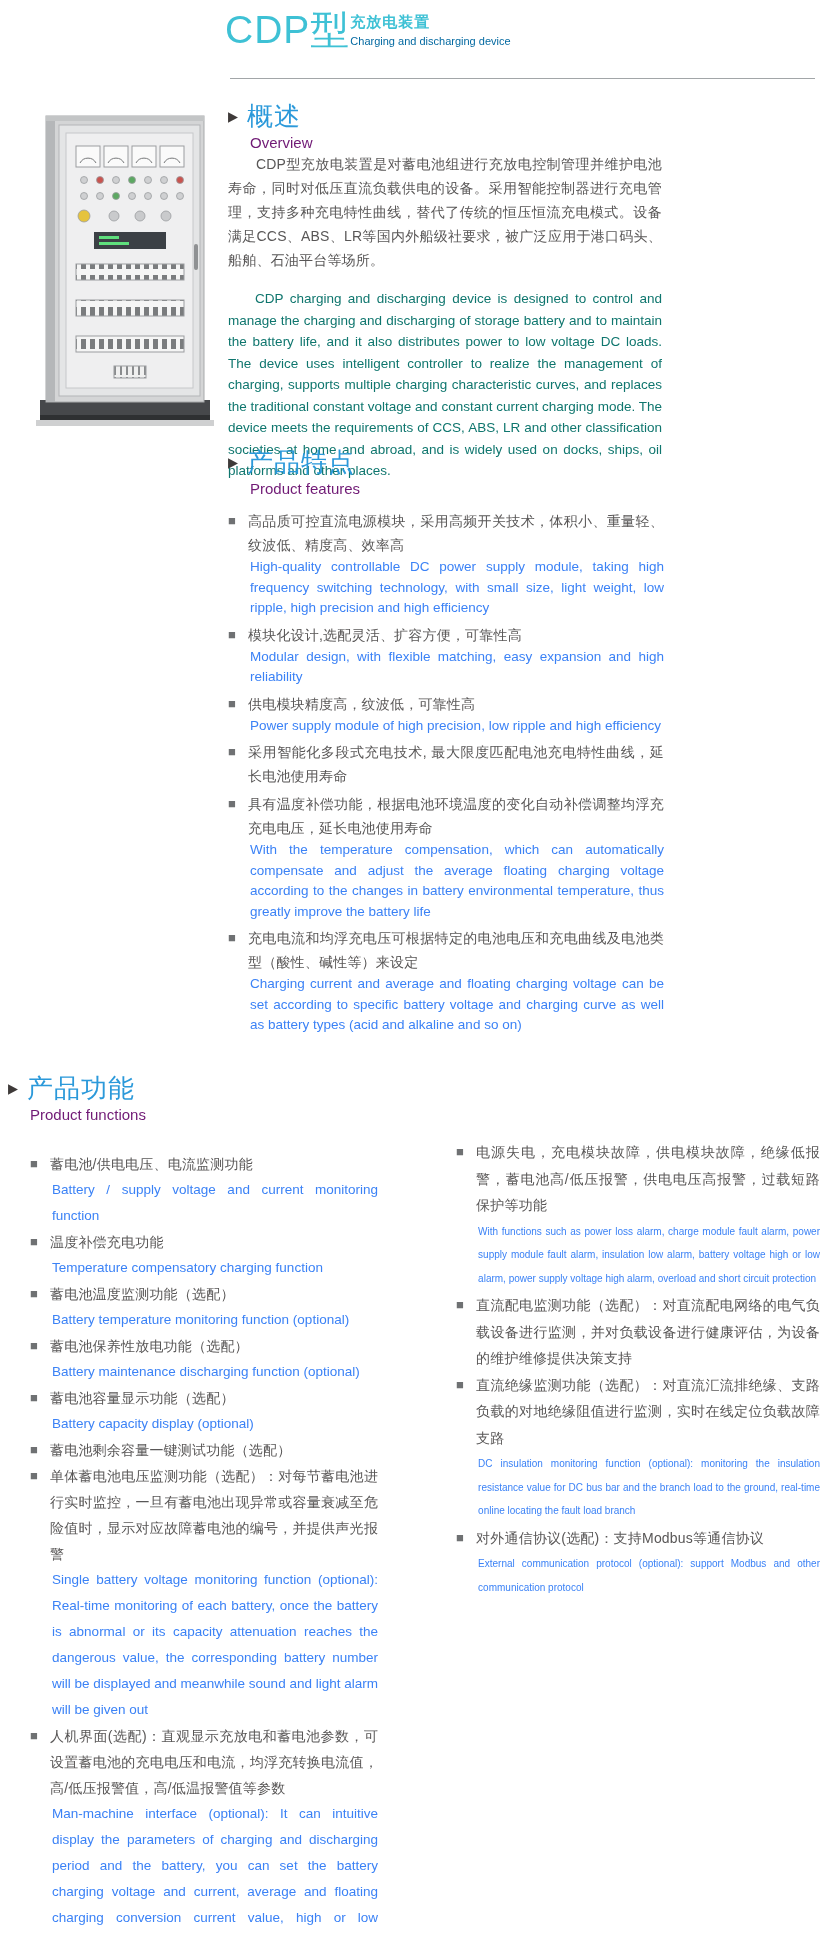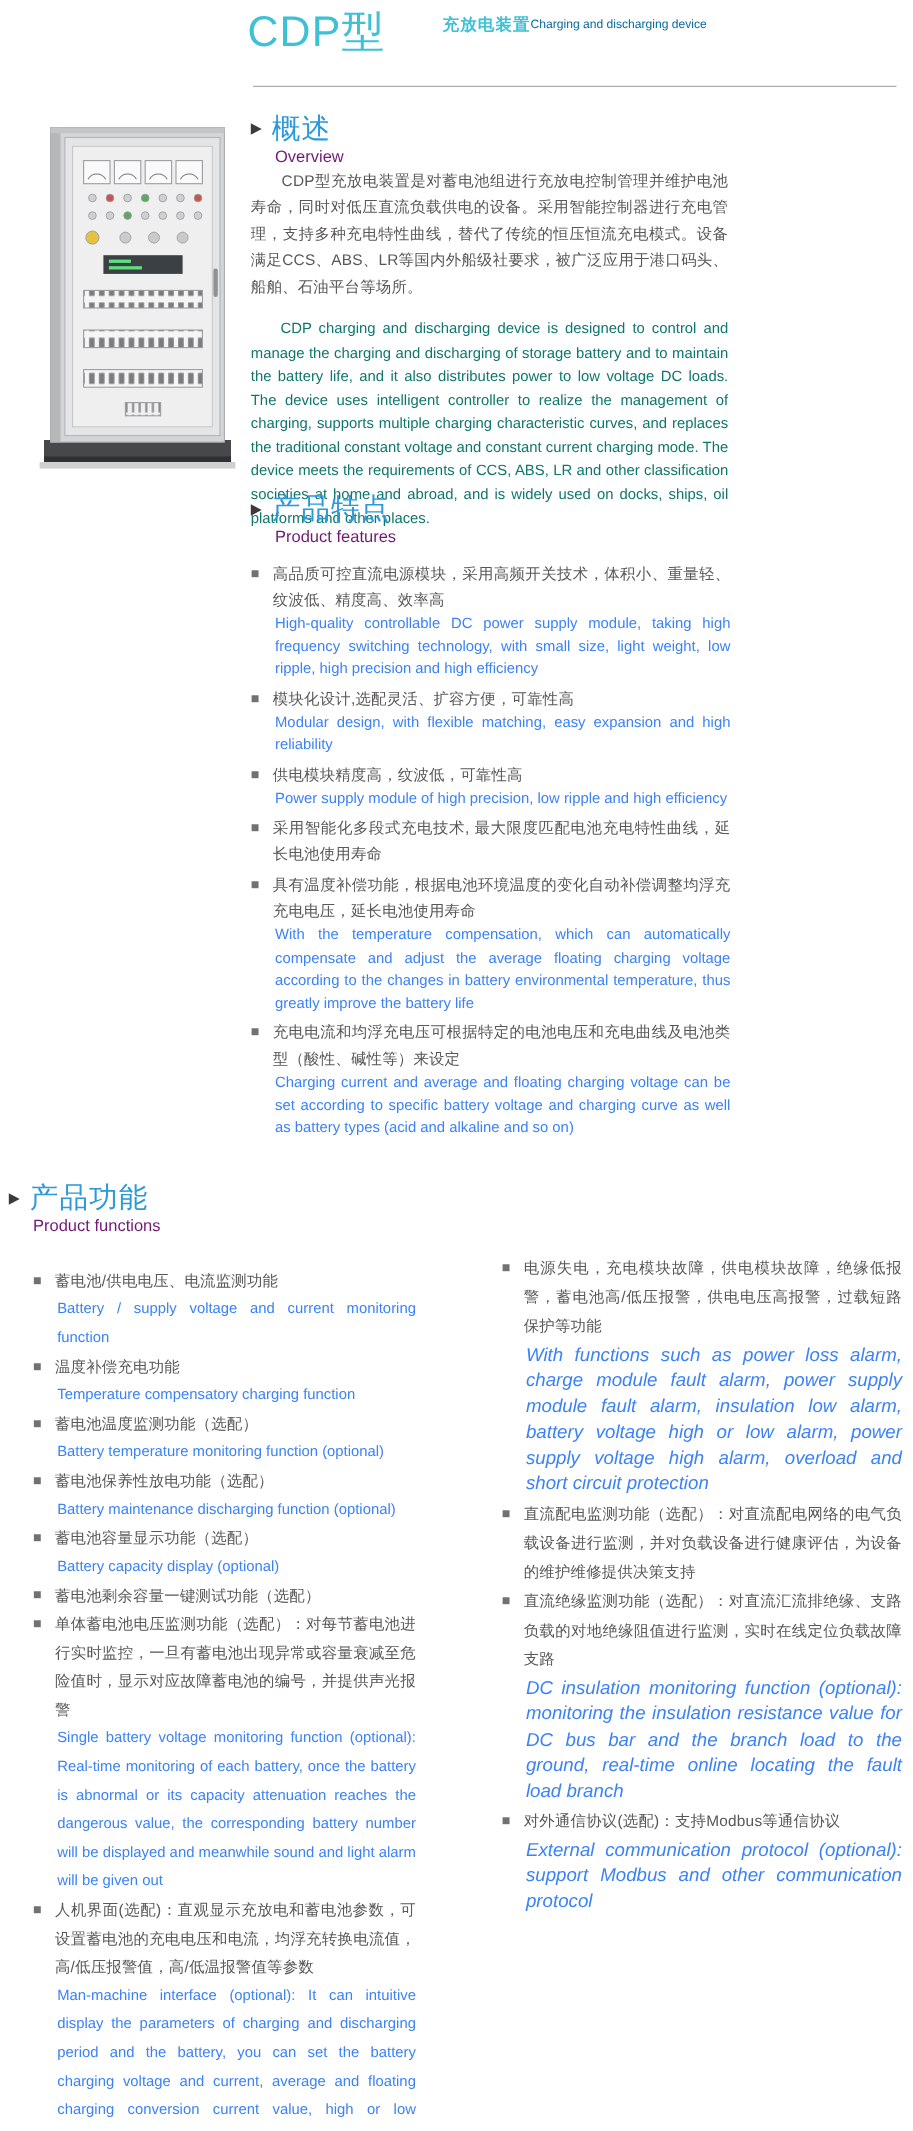--- a/index.html
+++ b/index.html
@@ -2,23 +2,23 @@
 <html><head>
 <meta charset="utf-8">
 <style>
   * { margin:0; padding:0; box-sizing:border-box; }
   html,body { background:#ffffff; }
   body {
     width:830px; height:1937px; position:relative; overflow:hidden;
     font-family:"Liberation Sans","DejaVu Sans",sans-serif;
   }
   
-  .title-block { position:absolute; left:225px; top:8px; display:flex; align-items:flex-start;gap:40px; }
+  .title-block { position:absolute; left:225px; top:8px; display:flex; align-items:flex-start; }
   .title-main { font-size:39px; line-height:44px; color:#3ec1d5; letter-spacing:1px; font-weight:400; }
-  .title-sub { display:flex; flex-direction:row; margin-left:12px; padding-top:5px; }
+  .title-sub { display:flex; flex-direction:column; margin-left:0; padding-top:5px; }
   .title-sub-cn { font-size:15px; font-weight:bold; color:#3ec1d5; letter-spacing:1px; }
   .title-sub-en { font-size:11px; color:#0369a1; margin-top:3px; }
   .hr { position:absolute; left:230px; top:78px; width:585px; border-top:1px solid #a2a6a8; }
 
   
   .product { position:absolute; left:34px; top:112px; width:182px; height:318px; }
 
   
   .sec-head { display:flex; align-items:center; }
   .tri { font-size:13px; color:#3e3a39; margin-right:9px; line-height:1; transform:scaleY(1.05); }
@@ -41,21 +41,21 @@
   
   .functions { position:absolute; left:8px; top:1072px; width:812px; }
   .fn-cols { display:flex; margin-top:16px; align-items:flex-start; }
   .fn-col-left  { width:352px; margin-left:22px; padding-top:12px; }
   .fn-col-right { width:368px; margin-left:78px; }
   .fn-col-left  .cnrow { line-height:26px; }
   .fn-col-left  .sq    { line-height:26px; }
   .fn-col-left  .enrow { font-size:13.5px; line-height:26px; }
   .fn-col-right .cnrow { line-height:26.5px; }
   .fn-col-right .sq    { line-height:26.5px; }
-  .fn-col-right .enrow { font-size:17px; line-height:23.5px; padding-top:1px; padding-bottom:2px;font-style:italic; }
+  .fn-col-right .enrow { font-size:10px; line-height:23.5px; padding-top:1px; padding-bottom:2px; }
 </style>
 </head>
 <body>
 
 <div class="title-block">
   <span class="title-main">CDP型</span>
   <span class="title-sub">
     <span class="title-sub-cn">充放电装置</span>
     <span class="title-sub-en">Charging and discharging device</span>
   </span>

